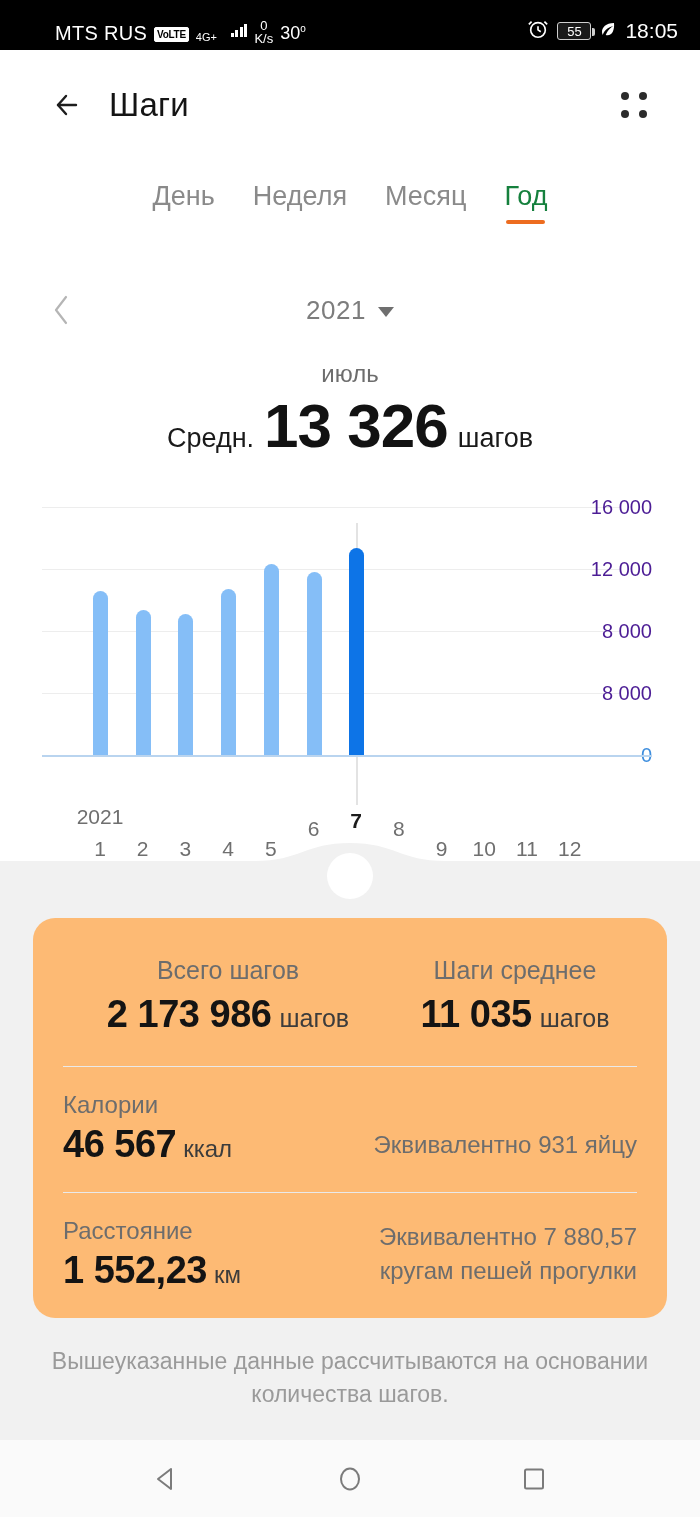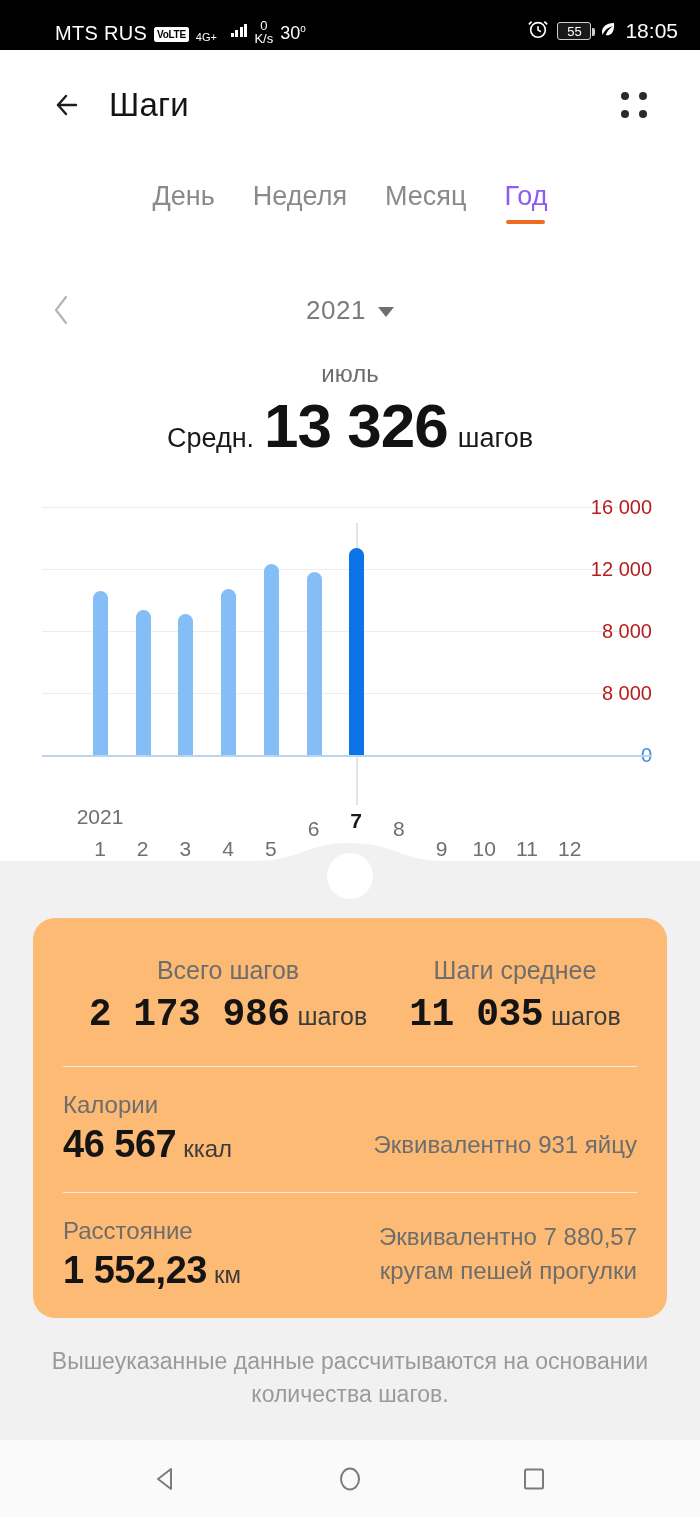--- a/index.html
+++ b/index.html
@@ -61,21 +61,21 @@
     grid-template-rows:repeat(2,1fr); place-items:center;
   }
   .menu-dots span{ width:8px; height:8px; border-radius:50%; background:#2b2b2b; display:block;}
 
   
   .tabs{
     position:absolute; top:160px; left:0; width:700px; height:85px; background:#fff;
     display:flex; align-items:center; justify-content:center; gap:38px;
   }
   .tab{ font-size:27px; color:#8a8a8a; position:relative; padding-bottom:12px; }
-  .tab.active{ color:#8b5cf6; }
+  .tab.active{ color:#15803d; }
   .tab.active:after{
     content:""; position:absolute; left:2px; right:2px; bottom:0; height:4px;
     background:#ed6c1f; border-radius:2px;
   }
 
   
   .sheet{
     position:absolute; top:245px; left:0; width:700px; height:630px; background:#fff;
   }
 
@@ -106,21 +106,21 @@
   .avg-value{ font-size:62px; font-weight:bold; color:#121212; letter-spacing:-1px; margin:0 10px; line-height:62px;}
   .avg-unit{ font-size:27px; color:#1a1a1a; }
 
   
   .chart{
     position:absolute; top:250px; left:0; width:700px; height:320px;
   }
   .gridline{ position:absolute; left:42px; right:80px; height:1px; background:#ededed; }
   .axisline{ position:absolute; left:42px; right:48px; height:1.5px; background:#b9d4ef; }
   .ylabel{
-    position:absolute; right:48px; font-size:20px; color:#b91c1c; transform:translateY(-50%);
+    position:absolute; right:48px; font-size:20px; color:#4c1d95; transform:translateY(-50%);
     text-align:right;
   }
   .ylabel.zero{ color:#3e8ede; }
   .bar{ position:absolute; width:15px; border-radius:8px 8px 0 0; background:#85bef7; bottom:0;}
   .bar.sel{ background:#0d74e7; }
   .marker{
     position:absolute; width:1.5px; background:#e3e3e3;
   }
 
   
@@ -147,21 +147,21 @@
   
   .stats-card{
     position:absolute; top:918px; left:33px; width:634px; border-radius:22px; background:#fdba74;
     padding:0 30px;
   }
   .stats-top{ display:flex; padding:38px 0 30px 0; }
   .stat-col{ flex:1; }
   .stat-col.left{ flex:0 0 330px; }
   .stat-head{ font-size:25px; color:#6d6d6d; text-align:center; margin-bottom:8px;}
   .stat-val-row{ display:flex; align-items:baseline; justify-content:center; }
-  .stat-val{ font-size:38px; font-weight:bold; color:#141414; letter-spacing:-.5px;font-family:Liberation Mono, monospace;}
+  .stat-val{ font-size:38px; font-weight:bold; color:#141414; letter-spacing:-.5px;}
   .stat-unit{ font-size:25px; color:#3c3c3c; margin-left:8px;}
 
   .divider{ height:1px; background:#eaeaea; }
 
   .row-block{ padding:24px 0 26px 0; display:flex; align-items:flex-end; }
   .rb-left{ flex:0 0 300px; }
   .rb-title{ font-size:24px; color:#6d6d6d; margin-bottom:4px; }
   .rb-valrow{ display:flex; align-items:baseline; }
   .rb-val{ font-size:38px; font-weight:bold; color:#141414; letter-spacing:-.5px;}
   .rb-unit{ font-size:24px; color:#3c3c3c; margin-left:7px;}

